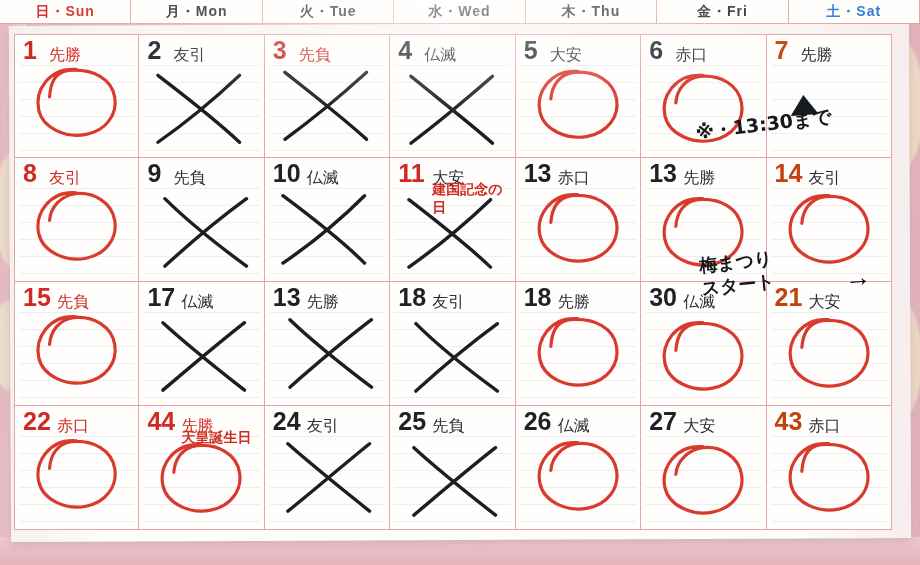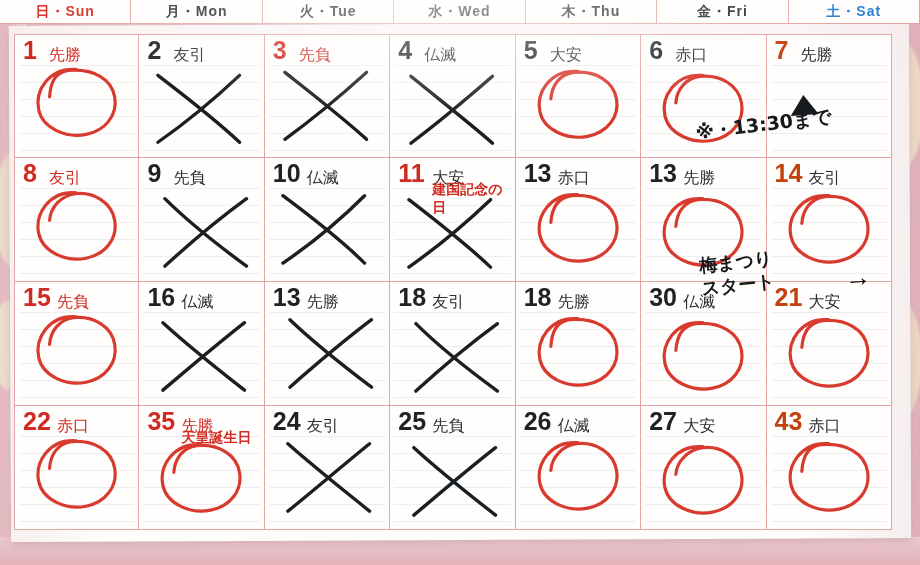--- a/index.html
+++ b/index.html
@@ -262,21 +262,21 @@
         <div class="daynum red">15</div>
         <div class="rokuyo red" style="left: 42px;">先負</div>
         <div class="mark">
           <svg viewBox="0 0 125 124" preserveAspectRatio="none">
             <path d="M62,35 C34,33 20,57 24,76 C28,95 52,105 72,101 C92,97 104,81 101,63 C98,45 80,34 59,36 C45,38 36,49 35,63" fill="none" stroke="#d83a2e" stroke-width="3.2" stroke-linecap="round"></path>
           </svg>
         </div>
       </div>
       <div class="cell">
         <div class="rules"></div>
-        <div class="daynum ">16</div>
+        <div class="daynum ">17</div>
         <div class="rokuyo " style="left: 42px;">仏滅</div>
         <div class="mark">
           <svg viewBox="0 0 125 124" preserveAspectRatio="none">
             <path d="M24,41 C50,65 78,87 106,109" fill="none" stroke="#1a1f24" stroke-width="3.4" stroke-linecap="round"></path>
             <path d="M106,41 C78,63 50,87 24,109" fill="none" stroke="#1a1f24" stroke-width="3.4" stroke-linecap="round"></path>
           </svg>
         </div>
       </div>
       <div class="cell">
         <div class="rules"></div>
@@ -335,21 +335,21 @@
         <div class="daynum red">22</div>
         <div class="rokuyo red" style="left: 42px;">赤口</div>
         <div class="mark">
           <svg viewBox="0 0 125 124" preserveAspectRatio="none">
             <path d="M62,35 C34,33 20,57 24,76 C28,95 52,105 72,101 C92,97 104,81 101,63 C98,45 80,34 57,36 C43,38 36,49 35,63" fill="none" stroke="#d83a2e" stroke-width="3.2" stroke-linecap="round"></path>
           </svg>
         </div>
       </div>
       <div class="cell">
         <div class="rules"></div>
-        <div class="daynum red">35</div>
+        <div class="daynum red">44</div>
         <div class="rokuyo red" style="left: 42px;">先勝</div>
         <div class="holiday" style="left: 42px; text-align: right;">天皇誕生日</div>
         <div class="mark">
           <svg viewBox="0 0 125 124" preserveAspectRatio="none">
             <path d="M62,39 C34,37 20,61 24,80 C28,99 52,109 72,105 C92,101 104,85 101,67 C98,49 80,38 58,40 C44,42 36,53 35,67" fill="none" stroke="#d83a2e" stroke-width="3.2" stroke-linecap="round"></path>
           </svg>
         </div>
       </div>
       <div class="cell">
         <div class="rules"></div>

